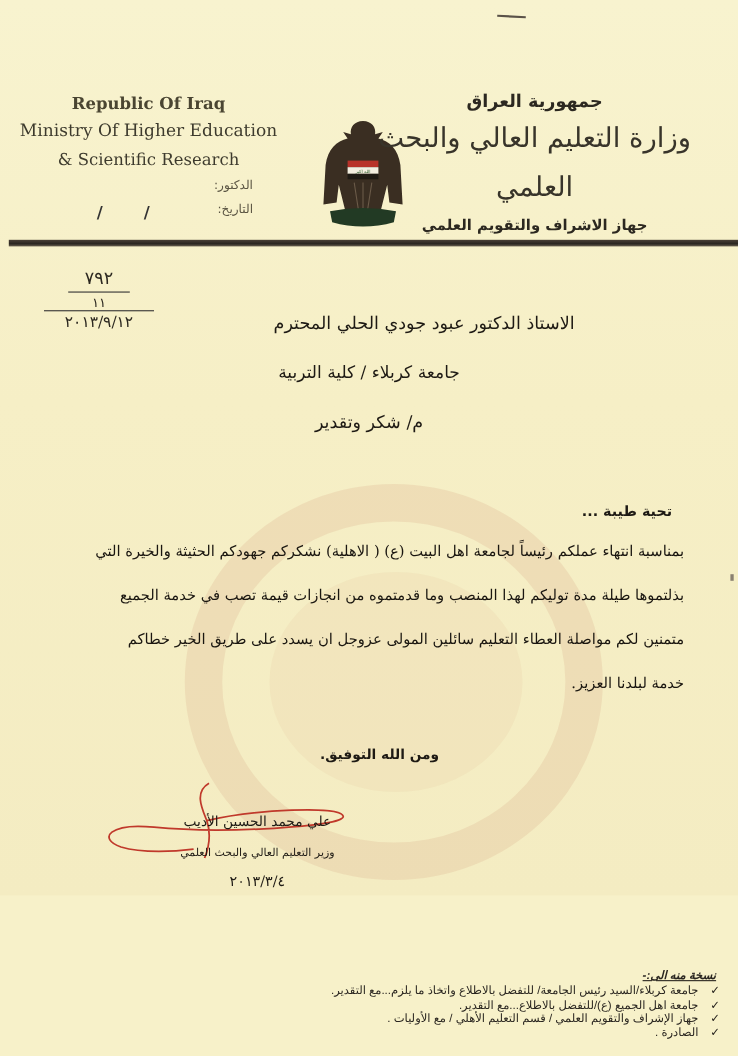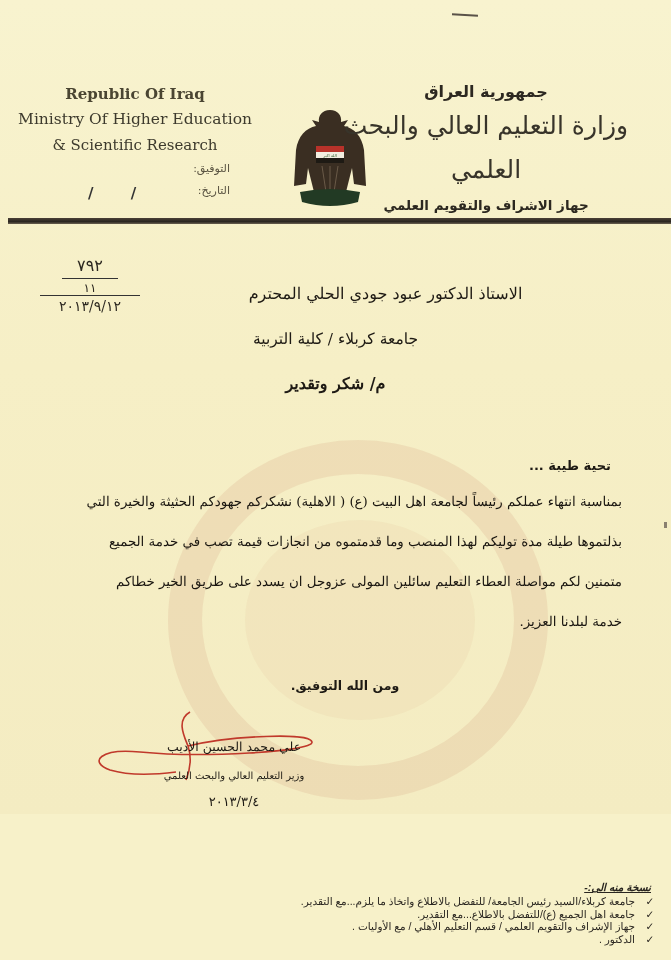--- a/index.html
+++ b/index.html
@@ -16,30 +16,30 @@
   .slashes{position:absolute;top:184px;left:88px;font-size:15px;color:#333;letter-spacing:16px;font-weight:bold;}
   .bismillah{position:absolute;left:292px;top:86px;width:110px;text-align:center;font-size:12px;color:#3a3425;direction:rtl;font-style:italic;}
   .emblem{position:absolute;left:292px;top:106px;width:76px;height:108px;}
   .ar-head{position:absolute;right:40px;top:80px;width:290px;text-align:center;direction:rtl;font-family:"DejaVu Sans",sans-serif;}
   .ar-head .a1{font-size:16px;font-weight:bold;color:#2c2820;line-height:24px;}
   .ar-head .a2{font-size:25px;font-family:"DejaVu Serif",serif;color:#38342a;line-height:44px;letter-spacing:1px;}
   .ar-head .a3{font-size:13.5px;font-weight:bold;color:#2c2820;line-height:26px;}
   .rule{position:absolute;left:8px;top:218px;width:663px;height:6px;background:linear-gradient(180deg,#4a4036,#2a2520 60%,#6a6050);}
   .watermark{position:absolute;left:168px;top:440px;width:380px;height:360px;border-radius:50%;border:34px solid rgba(214,165,130,0.22);box-sizing:border-box;}
   .watermark-inner{position:absolute;left:245px;top:520px;width:230px;height:200px;border-radius:50%;background:rgba(214,165,130,0.10);}
-  .inout{position:absolute;left:40px;top:256px;width:100px;text-align:center;font-family:"DejaVu Serif",serif;color:#2c2820;}
+  .inout{position:absolute;left:40px;top:243px;width:100px;text-align:center;font-family:"DejaVu Serif",serif;color:#2c2820;}
   .inout .n{font-size:16px;line-height:20px;}
   .inout .hr{height:1px;background:#333;margin:2px 22px;}
   .inout .m{font-size:12px;line-height:14px;}
   .inout .d{font-size:14px;line-height:18px;border-top:1px solid #333;padding-top:1px;}
   .addr{position:absolute;right:0;width:671px;text-align:center;direction:rtl;font-family:"DejaVu Serif",serif;color:#1e1a14;}
   .addr1{top:284px;left:0;font-size:16px;padding-right:16px;}
   .addr1 span{display:inline-block;margin-left:100px;}
   .addr2{top:330px;font-size:15.5px;}
-  .subject{top:374px;font-size:16px;font-weight:bold;}
+  .subject{top:374px;font-size:16px;font-weight:normal;}
   .greeting{position:absolute;right:60px;top:458px;direction:rtl;font-family:"DejaVu Sans",sans-serif;font-size:13px;font-weight:bold;color:#1e1a14;}
   .body-text{position:absolute;left:62px;width:560px;top:482px;direction:rtl;text-align:justify;font-family:"DejaVu Serif",serif;font-size:13.4px;line-height:40px;color:#1a1610;}
   .body-text p{margin:0;}
   .closing{position:absolute;left:230px;top:678px;width:230px;text-align:center;direction:rtl;font-family:"DejaVu Sans",sans-serif;font-size:12.5px;font-weight:bold;color:#1e1a14;}
   .sig-block{position:absolute;left:144px;top:736px;width:180px;text-align:center;direction:rtl;font-family:"DejaVu Serif",serif;color:#1e1a14;}
   .sig-block .name{font-size:12.5px;line-height:22px;}
   .sig-block .title{font-size:10px;line-height:32px;margin-top:2px;}
   .sig-block .date{font-size:13px;line-height:20px;letter-spacing:1px;}
   .signature{position:absolute;left:80px;top:706px;width:250px;height:80px;}
   .cc{position:absolute;right:14px;top:880px;width:470px;direction:rtl;font-family:"Liberation Sans",sans-serif;font-size:10.5px;color:#2a2620;}
@@ -54,21 +54,21 @@
 
 <div class="page">
 
   <div class="scan-mark"></div>
 
   <div class="en-head">
     <div class="l1">Republic Of Iraq</div>
     <div class="l2">Ministry Of Higher Education</div>
     <div class="l3">&amp; Scientific Research</div>
   </div>
-  <div class="ref-row ref-no">التوفيق:</div>
+  <div class="ref-row ref-no">الدكتور:</div>
   <div class="ref-row ref-date">التاريخ:</div>
   <div class="slashes">/ /</div>
 
   <svg class="emblem" viewBox="0 0 76 108">
     <path d="M38 4 C30 4 26 10 27 16 L20 14 L24 20 C14 22 6 30 4 44 L2 80 L14 78 L16 62 L22 86 L54 86 L60 62 L62 78 L74 80 L72 44 C70 30 62 22 52 20 L56 14 L49 16 C50 10 46 4 38 4 Z" fill="#3a2e22"></path>
     <rect x="24" y="40" width="28" height="6" fill="#b8322a"></rect>
     <rect x="24" y="46" width="28" height="6" fill="#f2eee0"></rect>
     <rect x="24" y="52" width="28" height="5" fill="#1e1a14"></rect>
     <text x="38" y="51" font-size="4" text-anchor="middle" fill="#2a5a2a">الله اكبر</text>
     <path d="M30 60 L34 86 M38 60 L38 86 M46 60 L42 86" stroke="#6a5a48" stroke-width="1"></path>
@@ -117,18 +117,18 @@
     <div class="title">وزير التعليم العالي والبحث العلمي</div>
     <div class="date">٢٠١٣/٣/٤</div>
   </div>
 
   <div class="cc">
     <div class="h">نسخة منه الى:-</div>
     <ul>
       <li><span class="chk">✓</span><span>جامعة كربلاء/السيد رئيس الجامعة/ للتفضل بالاطلاع واتخاذ ما يلزم...مع التقدير.</span></li>
       <li><span class="chk">✓</span><span>جامعة اهل الجميع (ع)/للتفضل بالاطلاع...مع التقدير.</span></li>
       <li><span class="chk">✓</span><span>جهاز الإشراف والتقويم العلمي / قسم التعليم الأهلي / مع الأوليات .</span></li>
-      <li><span class="chk">✓</span><span>الدكتور .</span></li>
+      <li><span class="chk">✓</span><span>الصادرة .</span></li>
     </ul>
   </div>
 
   <div class="edge-mark"></div>
 </div>
 
 </body></html>

